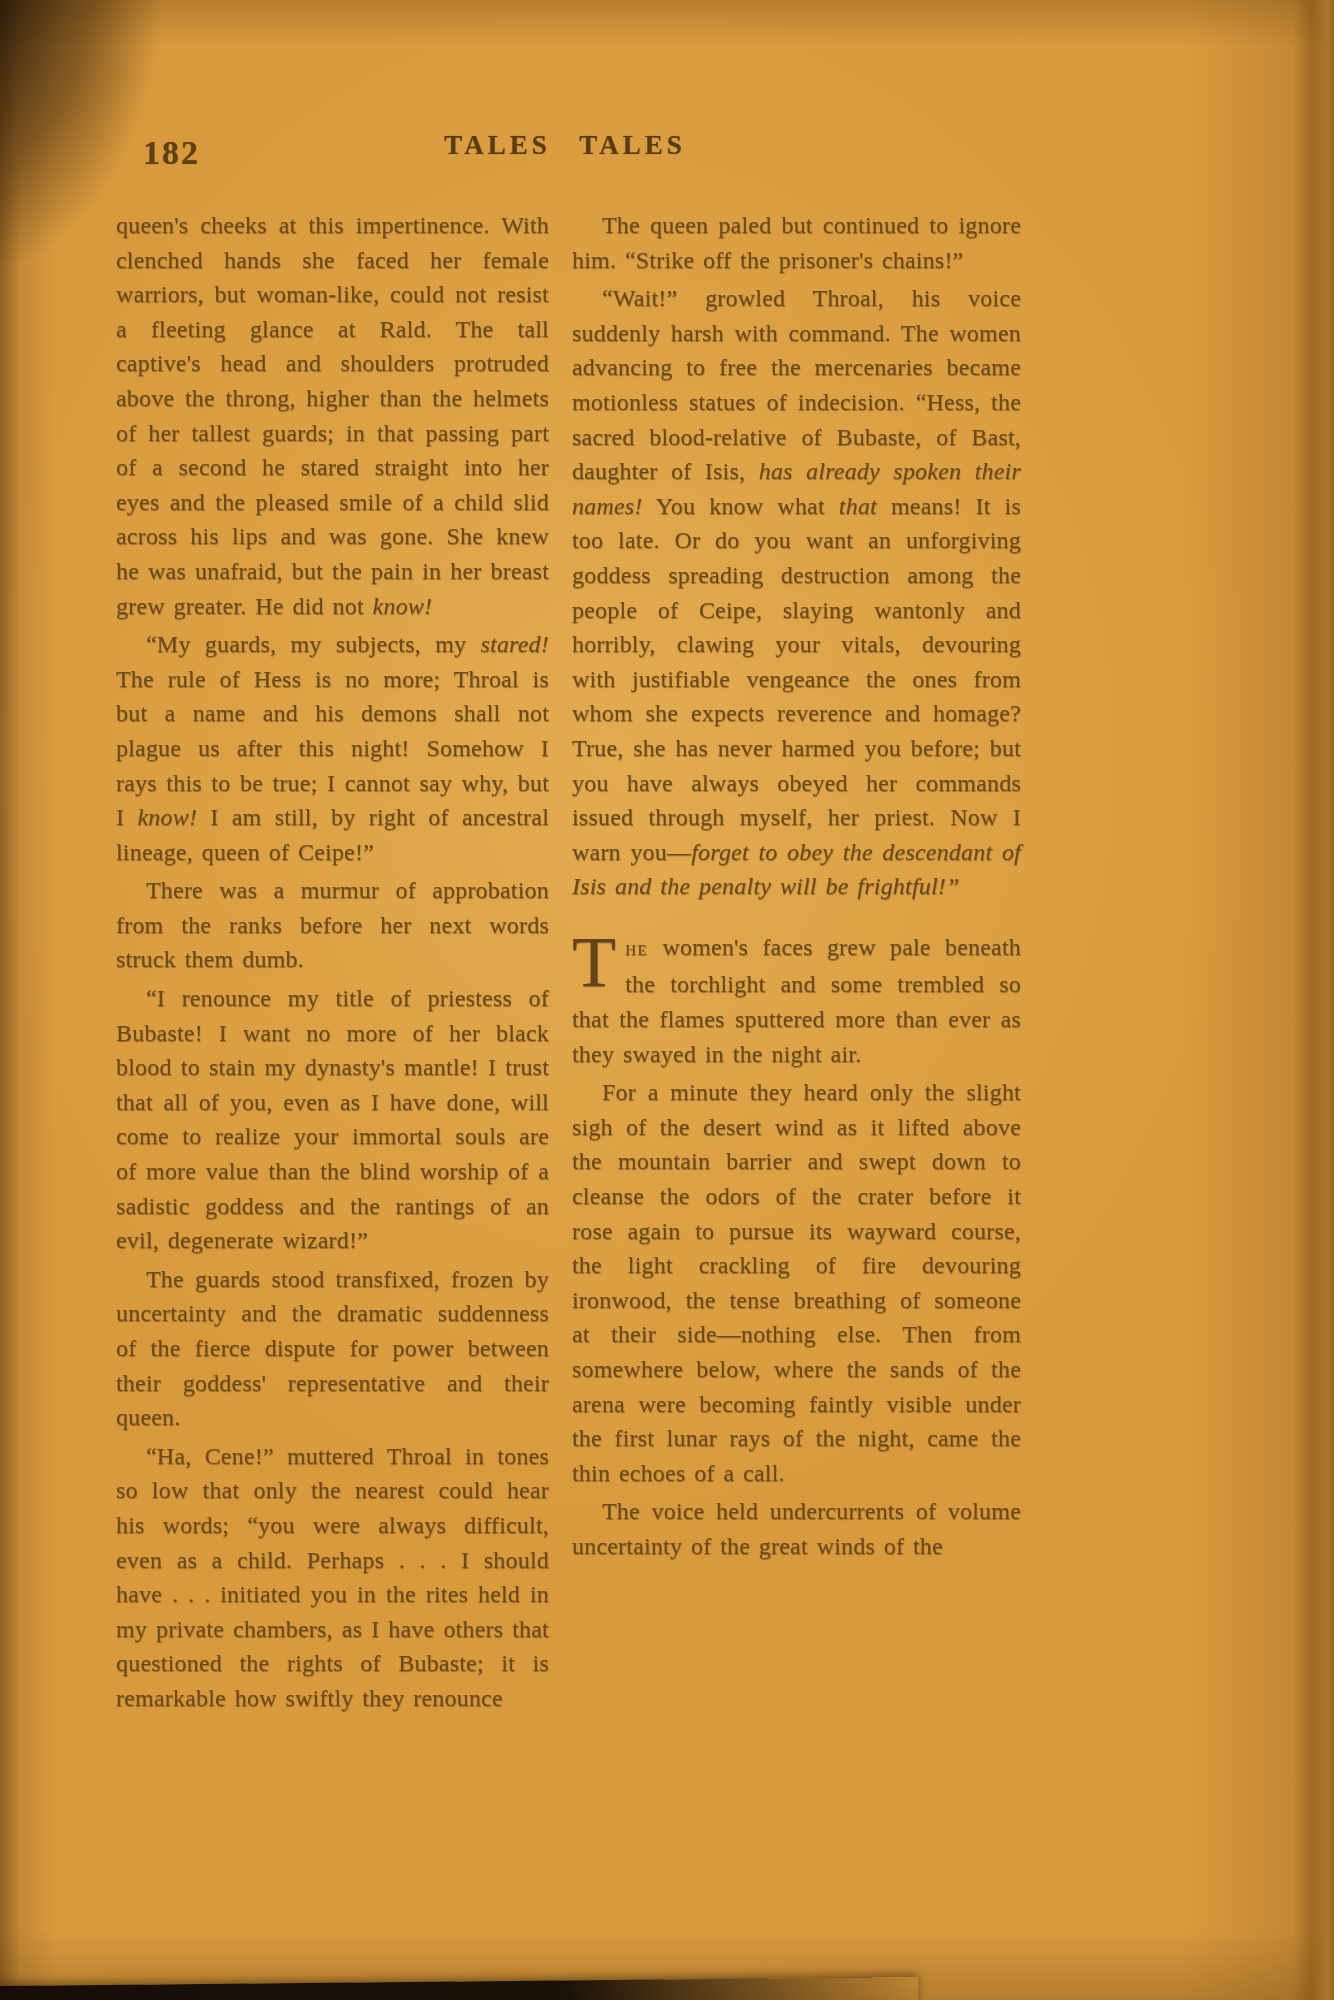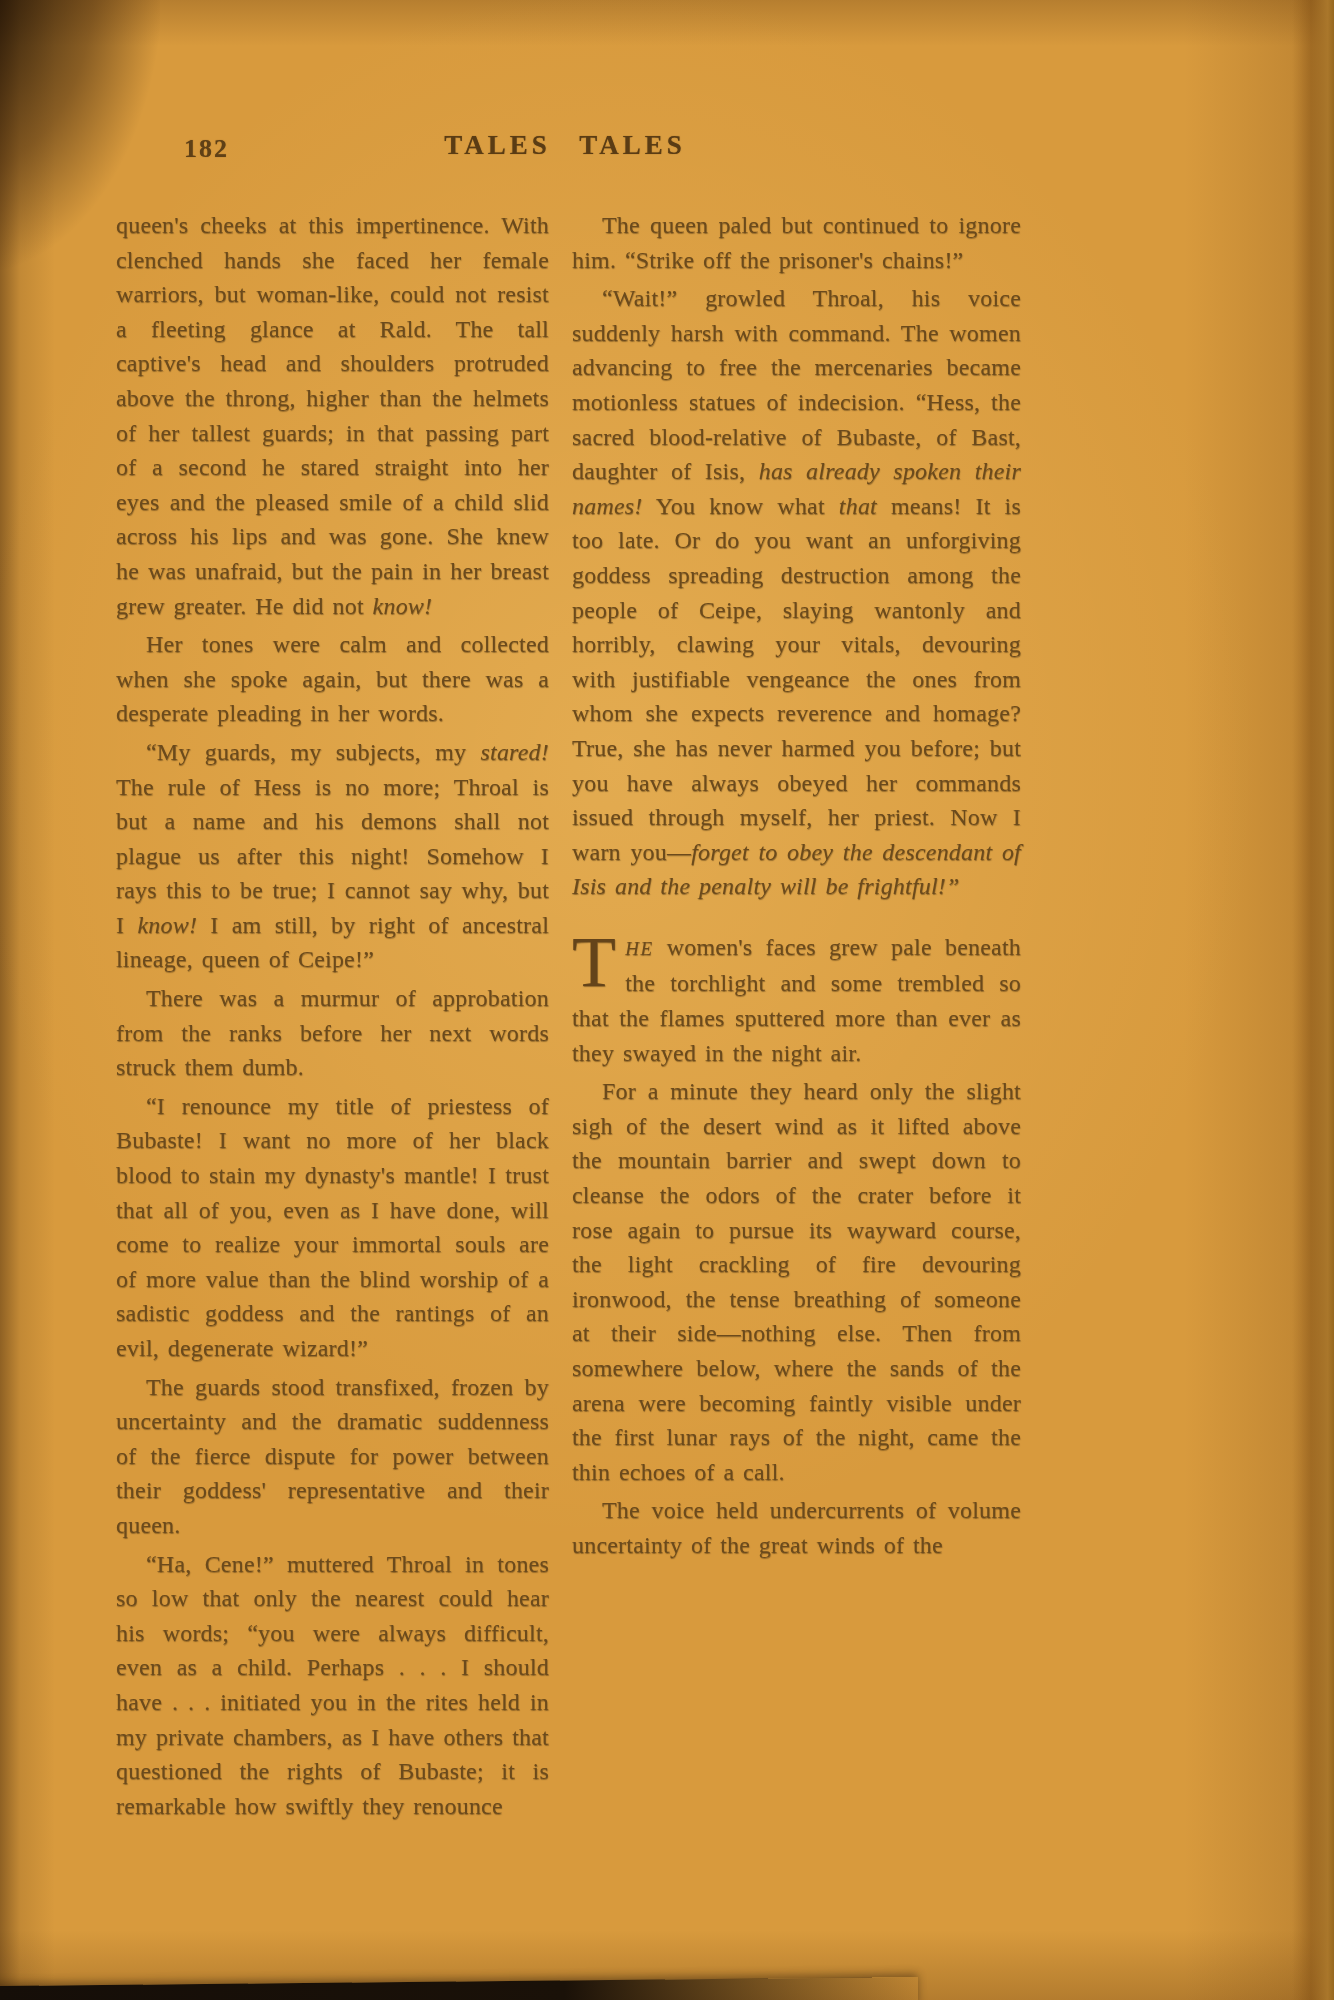--- a/index.html
+++ b/index.html
@@ -33,24 +33,23 @@
   }
   .bottom-book-edge {
     position:absolute; left:-12px; bottom:-16px; width:930px; height:30px;
     background: linear-gradient(to right, #150e08 0%, #1a1108 62%, rgba(26,17,8,0) 100%);
     transform: rotate(-0.55deg); transform-origin: left bottom;
     box-shadow: 0 -3px 8px rgba(40,24,8,0.45);
     pointer-events:none;
   }
   .page-number {
     position:absolute; top:134px; left:143px;
-    font-size:26px; font-weight:700; letter-spacing:2px;
+    font-size:34px; font-weight:700; letter-spacing:2px;
     color:#5f4016;
     text-shadow:0 0 1px rgba(95,64,22,0.6);
-    margin-left:41px;
   }
   .running-title {
     position:absolute; top:130px; left:0; width:1130px;
     text-align:center;
     font-size:27px; font-weight:700;
     letter-spacing:4px; word-spacing:18px;
     color:#5a3c14;
     text-shadow:0 0 1px rgba(90,60,20,0.65);
   }
   .col {
@@ -71,36 +70,35 @@
   .col p.indent { text-indent:30px; }
   .col p.section-start { margin-top:26px; }
   .col em { font-style:italic; }
   .dropcap {
     float:left;
     font-size:72px;
     line-height:58px;
     padding:3px 9px 0 0;
     color:#64441a;
   }
-  .sc { font-size:19px; letter-spacing:1.5px;font-style:italic; }
+  .sc { font-size:15px; letter-spacing:1.5px; }
 </style>
 </head>
 <body>
 
 <div class="scan">
   <div class="corner-curl"></div>
   <div class="right-page-edge"></div>
   <div class="bottom-book-edge"></div>
 
   <div class="page-number">182</div>
   <div class="running-title">TALES TALES</div>
 
   <div class="col col-left">
       <p><span>queen's cheeks at this impertinence. With clenched hands she faced her female warriors, but woman-like, could not resist a fleeting glance at Rald.  The tall captive's head and shoulders protruded above the throng, higher than the helmets of her tallest guards; in that passing part of a second he stared straight into her eyes and the pleased smile of a child slid across his lips and was gone.  She knew he was unafraid, but the pain in her breast grew greater.  He did not </span><em>know!</em></p>
-      <p class="indent"><span>Her tones were calm and collected when she spoke again, but there was a desperate pleading in her words.</span></p>
       <p class="indent"><span>“My guards, my subjects, my </span><em>stared!</em><span> The rule of Hess is no more; Throal is but a name and his demons shall not plague us after this night!  Somehow I rays this to be true; I cannot say why, but I </span><em>know!</em><span>  I am still, by right of ancestral lineage, queen of Ceipe!”</span></p>
       <p class="indent"><span>There was a murmur of approbation from the ranks before her next words struck them dumb.</span></p>
       <p class="indent"><span>“I renounce my title of priestess of Bubaste!  I want no more of her black blood to stain my dynasty's mantle!  I trust that all of you, even as I have done, will come to realize your immortal souls are of more value than the blind worship of a sadistic goddess and the rantings of an evil, degenerate wizard!”</span></p>
       <p class="indent"><span>The guards stood transfixed, frozen by uncertainty and the dramatic suddenness of the fierce dispute for power between their goddess' representative and their queen.</span></p>
       <p class="indent"><span>“Ha, Cene!” muttered Throal in tones so low that only the nearest could hear his words; “you were always difficult, even as a child.  Perhaps . . . I should have . . . initiated you in the rites held in my private chambers, as I have others that questioned the rights of Bubaste; it is remarkable how swiftly they renounce</span></p>
     </div>
   <div class="col col-right">
       <p class="indent"><span>The queen paled but continued to ignore him.  “Strike off the prisoner's chains!”</span></p>
       <p class="indent"><span>“Wait!” growled Throal, his voice suddenly harsh with command.  The women advancing to free the mercenaries became motionless statues of indecision.  “Hess, the sacred blood-relative of Bubaste, of Bast, daughter of Isis, </span><em>has already spoken their names!</em><span>  You know what </span><em>that</em><span> means! It is too late.  Or do you want an unforgiving goddess spreading destruction among the people of Ceipe, slaying wantonly and horribly, clawing your vitals, devouring with justifiable vengeance the ones from whom she expects reverence and homage?  True, she has never harmed you before; but you have always obeyed her commands issued through myself, her priest.  Now I warn you—</span><em>forget to obey the descendant of Isis and the penalty will be frightful!”</em></p>
       <p class="section-start"><span class="dropcap">T</span><span class="sc">HE</span><span> women's faces grew pale beneath the torchlight and some trembled so that the flames sputtered more than ever as they swayed in the night air.</span></p>

